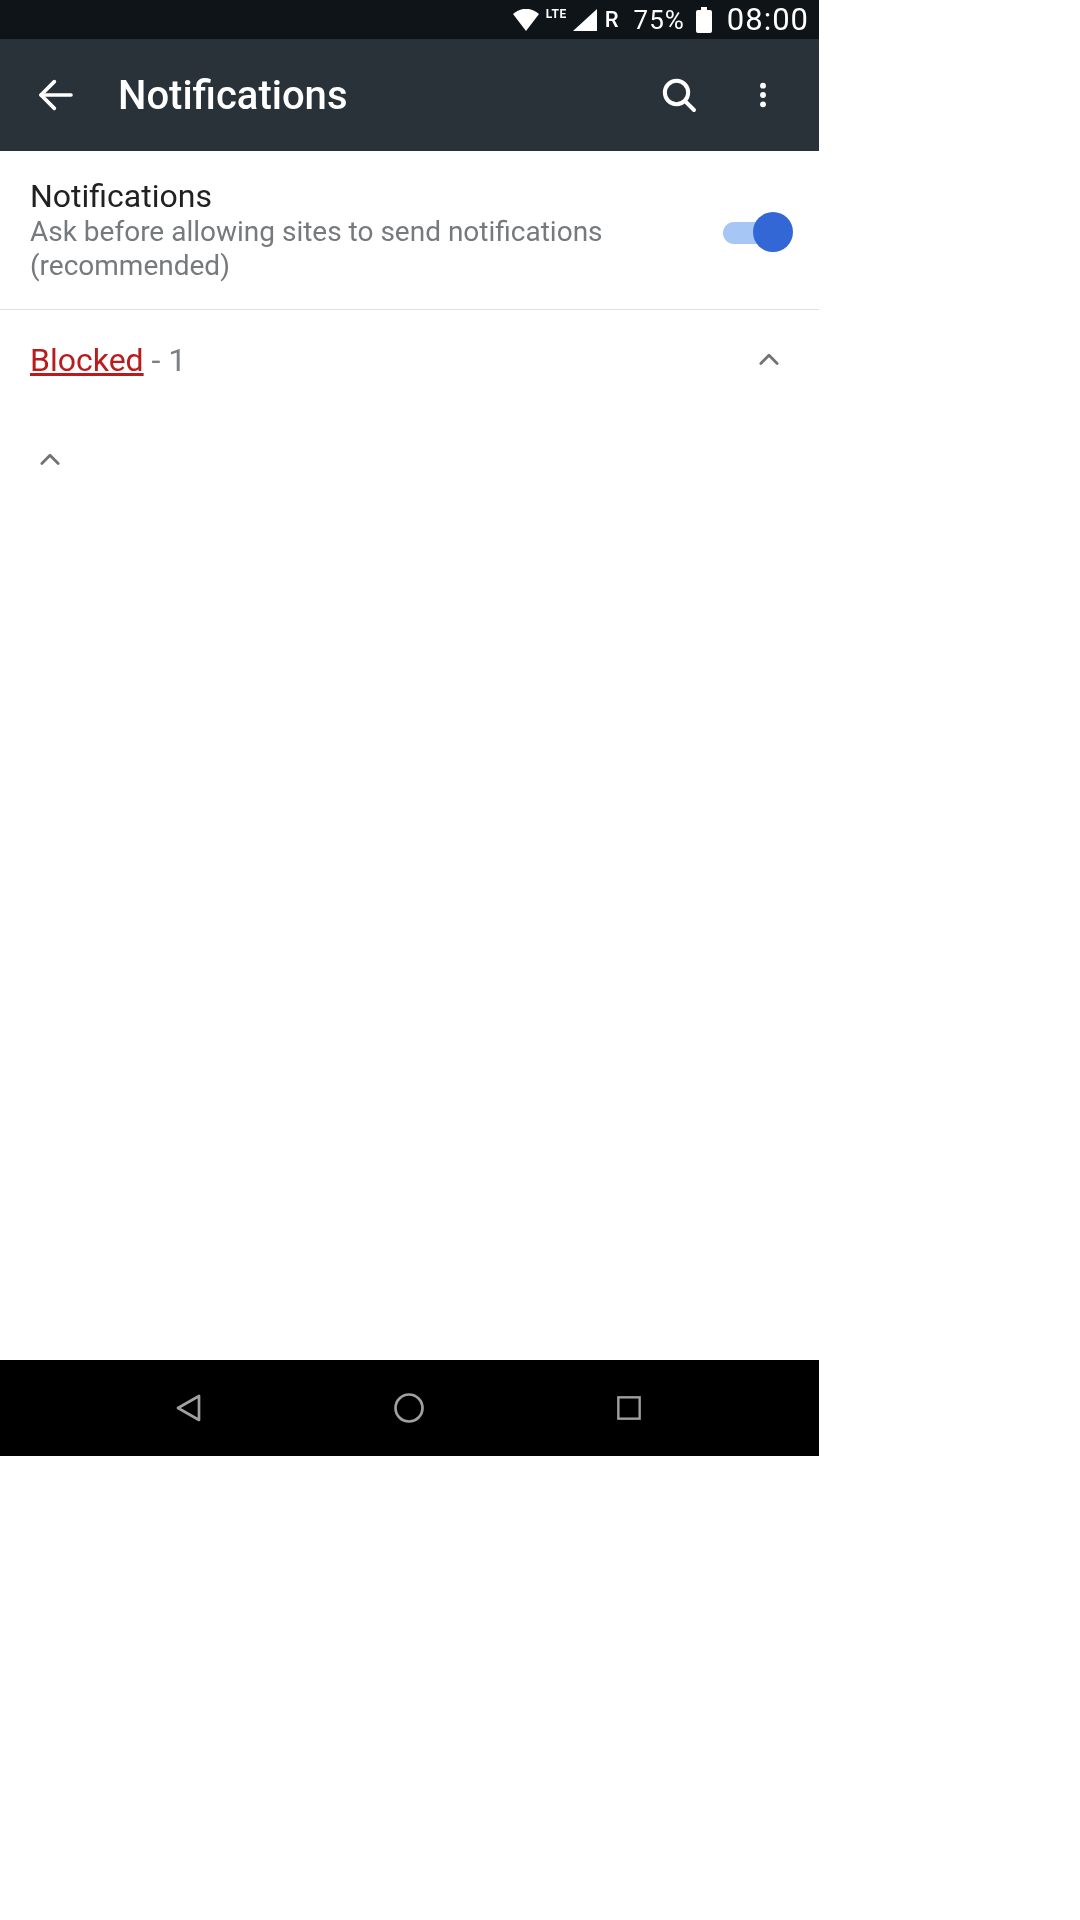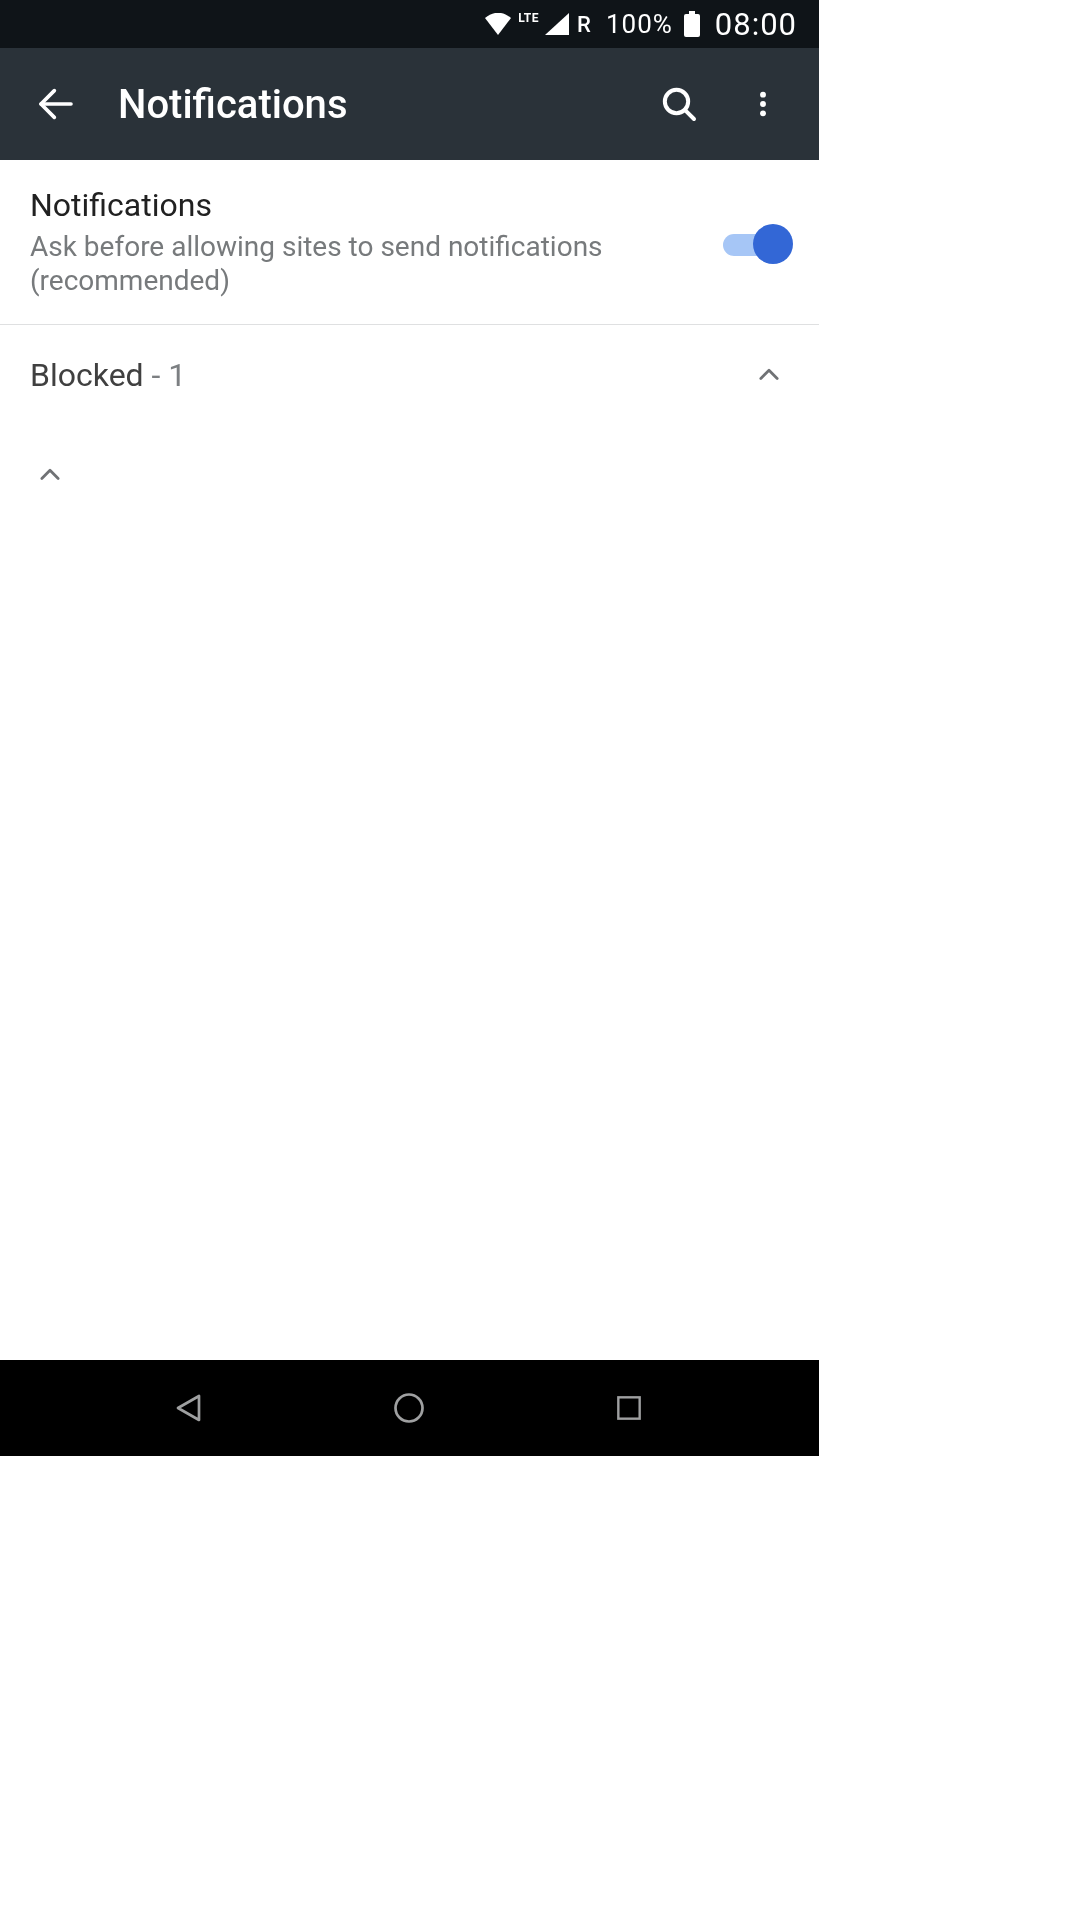--- a/index.html
+++ b/index.html
@@ -8,27 +8,27 @@
     width: 819px;
     height: 1456px;
     font-family: Roboto, "Helvetica Neue", Arial, sans-serif;
     background: #ffffff;
     overflow: hidden;
     position: relative;
   }
 
   
   .statusbar {
-    height: 48px;
+    height: 39px;
     background: #0f1418;
     color: #ffffff;
     display: flex;
     align-items: center;
     justify-content: flex-end;
-    padding: 0 22px;
+    padding: 0 10px;
     font-size: 24px;
     font-weight: 400;
     letter-spacing: 1px;
   }
   .status-icons { display: flex; align-items: center; gap: 6px; }
   .icon { display: inline-flex; align-items: center; justify-content: center; }
   .status-lte {
     font-size: 12px;
     font-weight: 700;
     letter-spacing: 0.5px;
@@ -91,21 +91,20 @@
   .row-toggle .text-col { flex: 1 1 auto; padding-right: 24px; }
   .row-toggle .title {
     font-size: 32px;
     color: #212121;
     font-weight: 400;
   }
   .row-toggle .subtitle {
     font-size: 28px;
     color: #777a7c;
     line-height: 1.22;
-    margin-top: 6px;
     max-width: 610px;
   }
 
   
   .switch {
     position: relative;
     width: 70px;
     height: 40px;
     flex: 0 0 auto;
     cursor: pointer;
@@ -126,21 +125,21 @@
   }
 
   
   .section-row {
     display: flex;
     align-items: center;
     padding: 30px 30px 30px 30px;
     cursor: pointer;
   }
   .section-row .label-wrap { flex: 1 1 auto; font-size: 32px; }
-  .section-row .label { color: #404040; font-weight: 400; }
+  .section-row .label { color: #b91c1c; font-weight: 400; text-decoration: underline; }
   .section-row .count { color: #7c7f82; }
   .section-row .chev {
     width: 40px; height: 40px;
     display: flex; align-items: center; justify-content: center;
   }
 
   
   .navbar {
     position: absolute;
     left: 0; right: 0; bottom: 0;
@@ -169,21 +168,21 @@
       </svg>
     </span>
 
     <span class="status-lte">LTE</span>
     <span class="icon">
       <svg width="24" height="22" viewBox="0 0 24 22">
         <path d="M0 22 L24 22 L24 0 Z" fill="#ffffff"></path>
       </svg>
     </span>
     <span class="status-r">R</span>
-    <span class="status-pct">100%</span>
+    <span class="status-pct">75%</span>
     <span class="icon">
       <svg width="18" height="26" viewBox="0 0 18 26">
         <rect x="6" y="0" width="6" height="3" fill="#ffffff"></rect>
         <rect x="1" y="3" width="16" height="23" rx="2" fill="#ffffff"></rect>
       </svg>
     </span>
     <span class="status-time">08:00</span>
   </div>
 </div>
 

